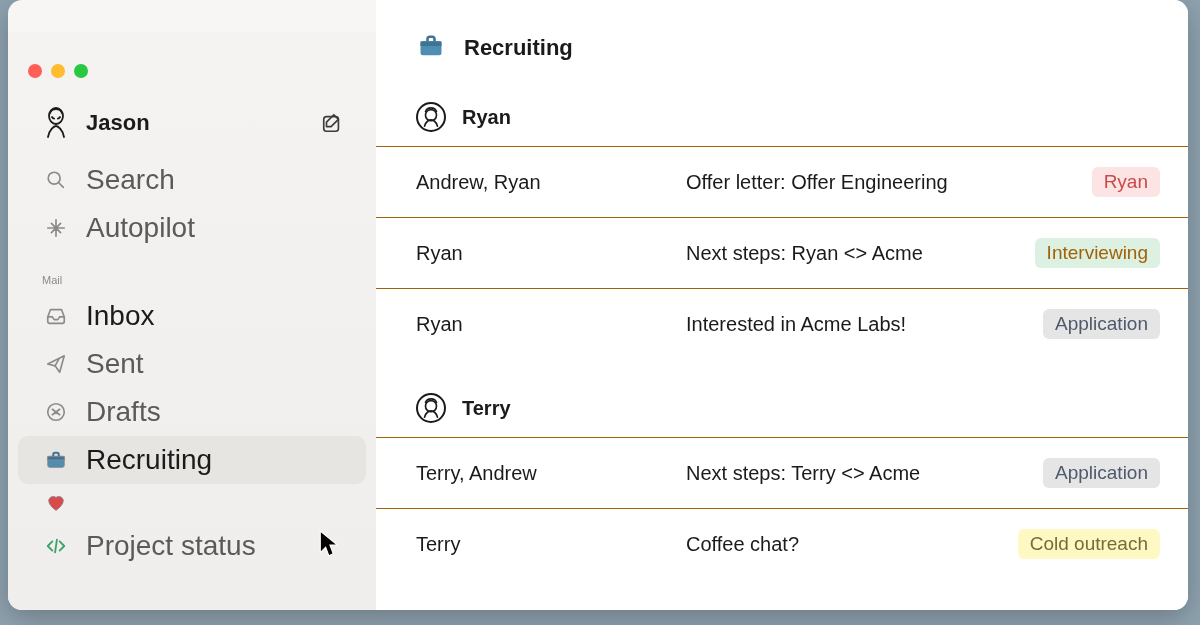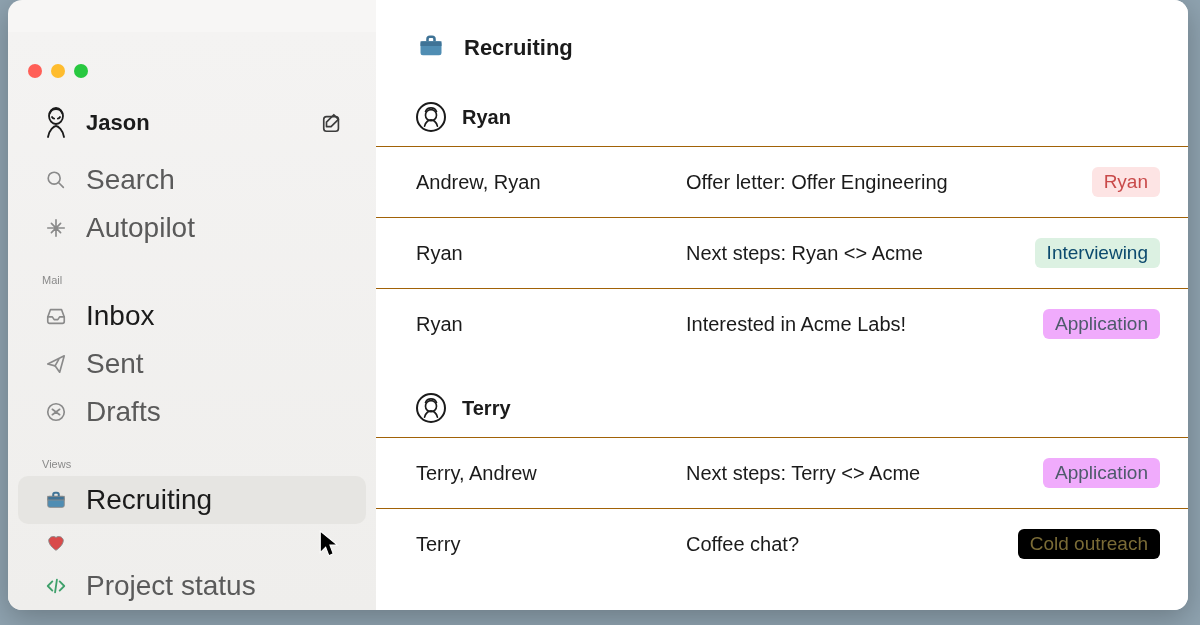--- a/index.html
+++ b/index.html
@@ -40,23 +40,23 @@
     .person-avatar{ width:30px; height:30px; border-radius:50%; border:2px solid #1b1b1b; display:flex; align-items:center; justify-content:center; overflow:hidden; background:#fff; }
     .person-avatar svg{ width:22px; height:22px; }
     .person-name{ font-size:20px; font-weight:600; color:#1b1b1b; }
 
     .mail-row{ display:flex; align-items:center; padding:20px 28px 20px 40px; border-top:1px solid #a16207; }
     .mail-row:first-of-type{ border-top:none; }
     .mail-sender{ width:270px; font-size:20px; color:#1b1b1b; }
     .mail-subject{ flex:1; font-size:20px; color:#1b1b1b; }
     .mail-badge{ padding:4px 12px; border-radius:6px; font-size:19px; font-weight:500; }
     .badge-offer{ background:#fde4e4; color:#c94a4a; }
-    .badge-interviewing{ background:#dcf1e2; color:#0c4a6e; }
-    .badge-application{ background:#f0abfc; color:#4e5a6b; }
-    .badge-coldoutreach{ background:#000000; color:#7a6b36; }
+    .badge-interviewing{ background:#dcf1e2; color:#a16207; }
+    .badge-application{ background:#e5e5e5; color:#4e5a6b; }
+    .badge-coldoutreach{ background:#fef9c3; color:#7a6b36; }
 
     .group-sep{ height:24px; }
 
     
     .stroke{ fill:none; stroke-width:1.8; stroke-linecap:round; stroke-linejoin:round; }
   </style>
 </head>
 <body>
 
 <div class="window">
@@ -144,21 +144,20 @@
         <svg width="22" height="22" viewBox="0 0 24 24">
             <g class="stroke">
               <circle cx="12" cy="12" r="9"></circle>
               <path d="M8 9l8 6M8 15l8-6"></path>
             </g>
           </svg>
       </span>
       <span class="label">Drafts</span>
     </div>
 
-    <div class="section-label">Views</div>
 
     <div class="side-item active">
       <span class="iconwrap">
         <svg width="22" height="22" viewBox="0 0 24 24">
             <rect x="3" y="8" width="18" height="12" rx="2" fill="#4f8db3"></rect>
             <rect x="3" y="8" width="18" height="4" fill="#3f7396"></rect>
             <path d="M9 8V6a2 2 0 0 1 2-2h2a2 2 0 0 1 2 2v2" fill="none" stroke="#3f7396" stroke-width="2.2"></path>
           </svg>
       </span>
       <span class="label">Recruiting</span>

